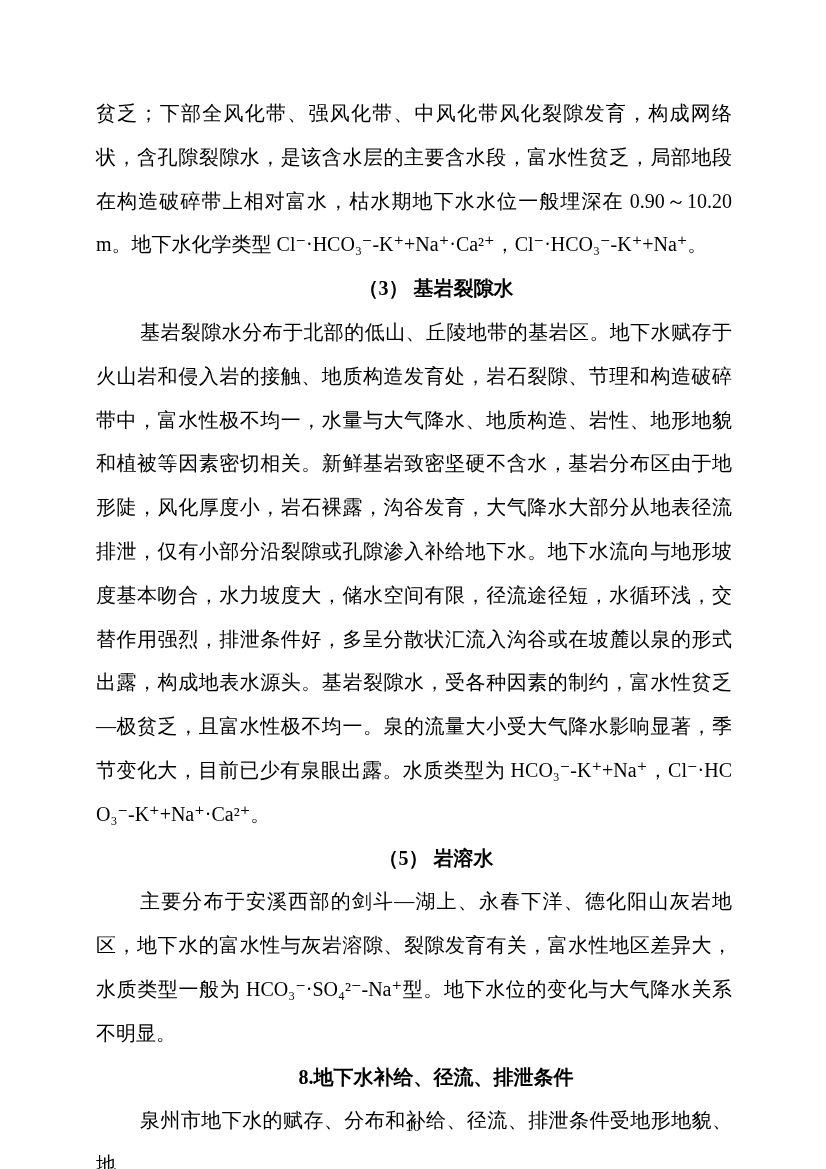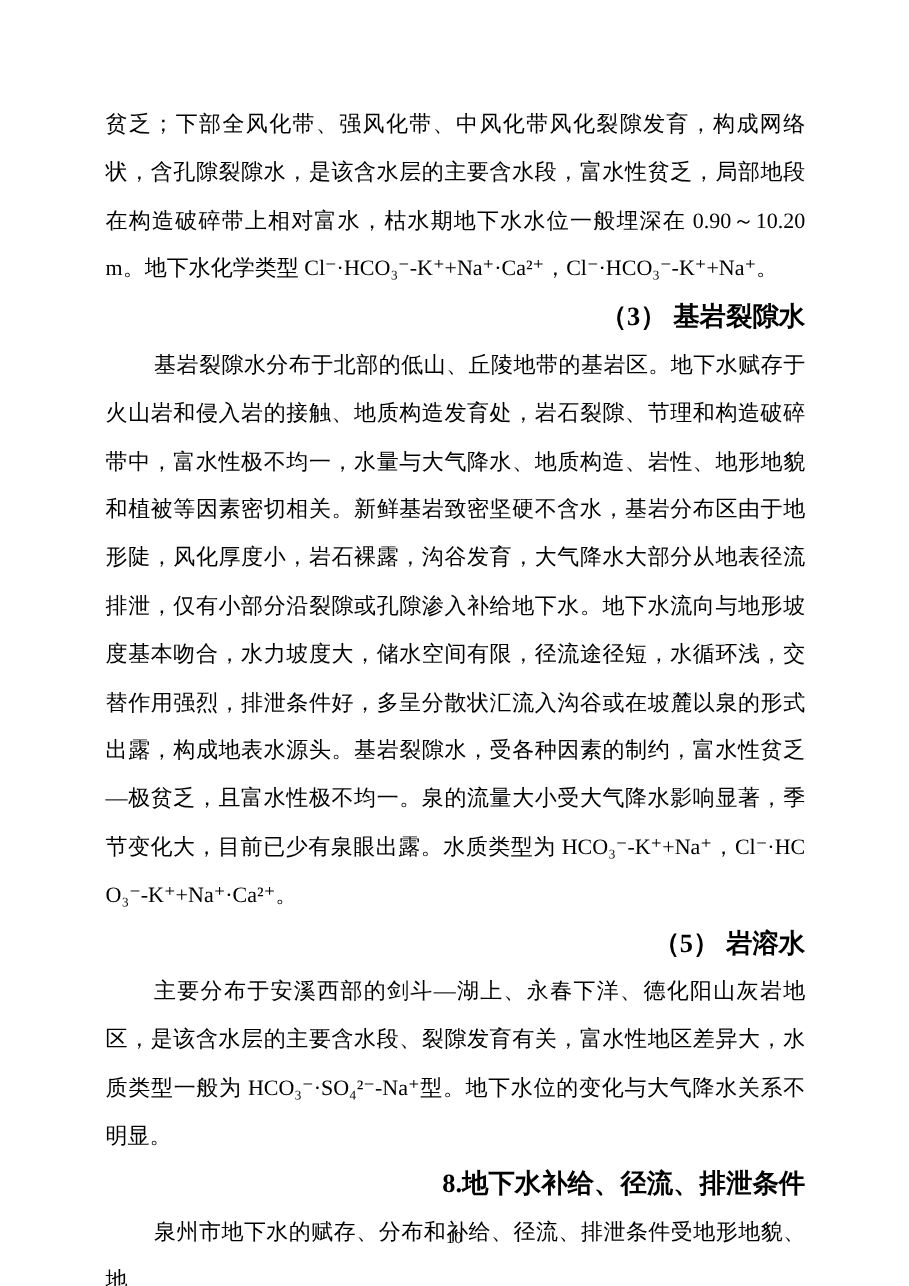--- a/index.html
+++ b/index.html
@@ -28,25 +28,25 @@
     line-height: 43.8px;
     text-align: justify;
     text-indent: 2.2em;
     word-break: break-all;
   }
   .para.no-indent {
     text-indent: 0;
   }
   .heading {
     margin: 0;
-    font-size: 24px;
+    font-size: 20px;
     line-height: 43.8px;
     font-weight: bold;
     text-indent: 2.2em;
-    text-align: right;
+    text-align: center;
   }
   .page-number {
     position: absolute;
     left: 0;
     top: 1116px;
     width: 826px;
     text-align: center;
     font-size: 15px;
     line-height: 20px;
   }
@@ -58,21 +58,21 @@
   <div class="content">
 
     <p class="para no-indent">贫乏；下部全风化带、强风化带、中风化带风化裂隙发育，构成网络状，含孔隙裂隙水，是该含水层的主要含水段，富水性贫乏，局部地段在构造破碎带上相对富水，枯水期地下水水位一般埋深在 0.90～10.20 m。地下水化学类型 Cl⁻·HCO₃⁻-K⁺+Na⁺·Ca²⁺，Cl⁻·HCO₃⁻-K⁺+Na⁺。</p>
 
     <h3 class="heading">（3） 基岩裂隙水</h3>
 
     <p class="para">基岩裂隙水分布于北部的低山、丘陵地带的基岩区。地下水赋存于火山岩和侵入岩的接触、地质构造发育处，岩石裂隙、节理和构造破碎带中，富水性极不均一，水量与大气降水、地质构造、岩性、地形地貌和植被等因素密切相关。新鲜基岩致密坚硬不含水，基岩分布区由于地形陡，风化厚度小，岩石裸露，沟谷发育，大气降水大部分从地表径流排泄，仅有小部分沿裂隙或孔隙渗入补给地下水。地下水流向与地形坡度基本吻合，水力坡度大，储水空间有限，径流途径短，水循环浅，交替作用强烈，排泄条件好，多呈分散状汇流入沟谷或在坡麓以泉的形式出露，构成地表水源头。基岩裂隙水，受各种因素的制约，富水性贫乏—极贫乏，且富水性极不均一。泉的流量大小受大气降水影响显著，季节变化大，目前已少有泉眼出露。水质类型为 HCO₃⁻-K⁺+Na⁺，Cl⁻·HCO₃⁻-K⁺+Na⁺·Ca²⁺。</p>
 
     <h3 class="heading">（5） 岩溶水</h3>
 
-    <p class="para">主要分布于安溪西部的剑斗—湖上、永春下洋、德化阳山灰岩地区，是该含水层的主要含水段、裂隙发育有关，富水性地区差异大，水质类型一般为 HCO₃⁻·SO₄²⁻-Na⁺型。地下水位的变化与大气降水关系不明显。</p>
+    <p class="para">主要分布于安溪西部的剑斗—湖上、永春下洋、德化阳山灰岩地区，地下水的富水性与灰岩溶隙、裂隙发育有关，富水性地区差异大，水质类型一般为 HCO₃⁻·SO₄²⁻-Na⁺型。地下水位的变化与大气降水关系不明显。</p>
 
     <h3 class="heading">8.地下水补给、径流、排泄条件</h3>
 
     <p class="para">泉州市地下水的赋存、分布和补给、径流、排泄条件受地形地貌、地</p>
 
   </div>
 
   <div class="page-number">10</div>
 </div>
 

